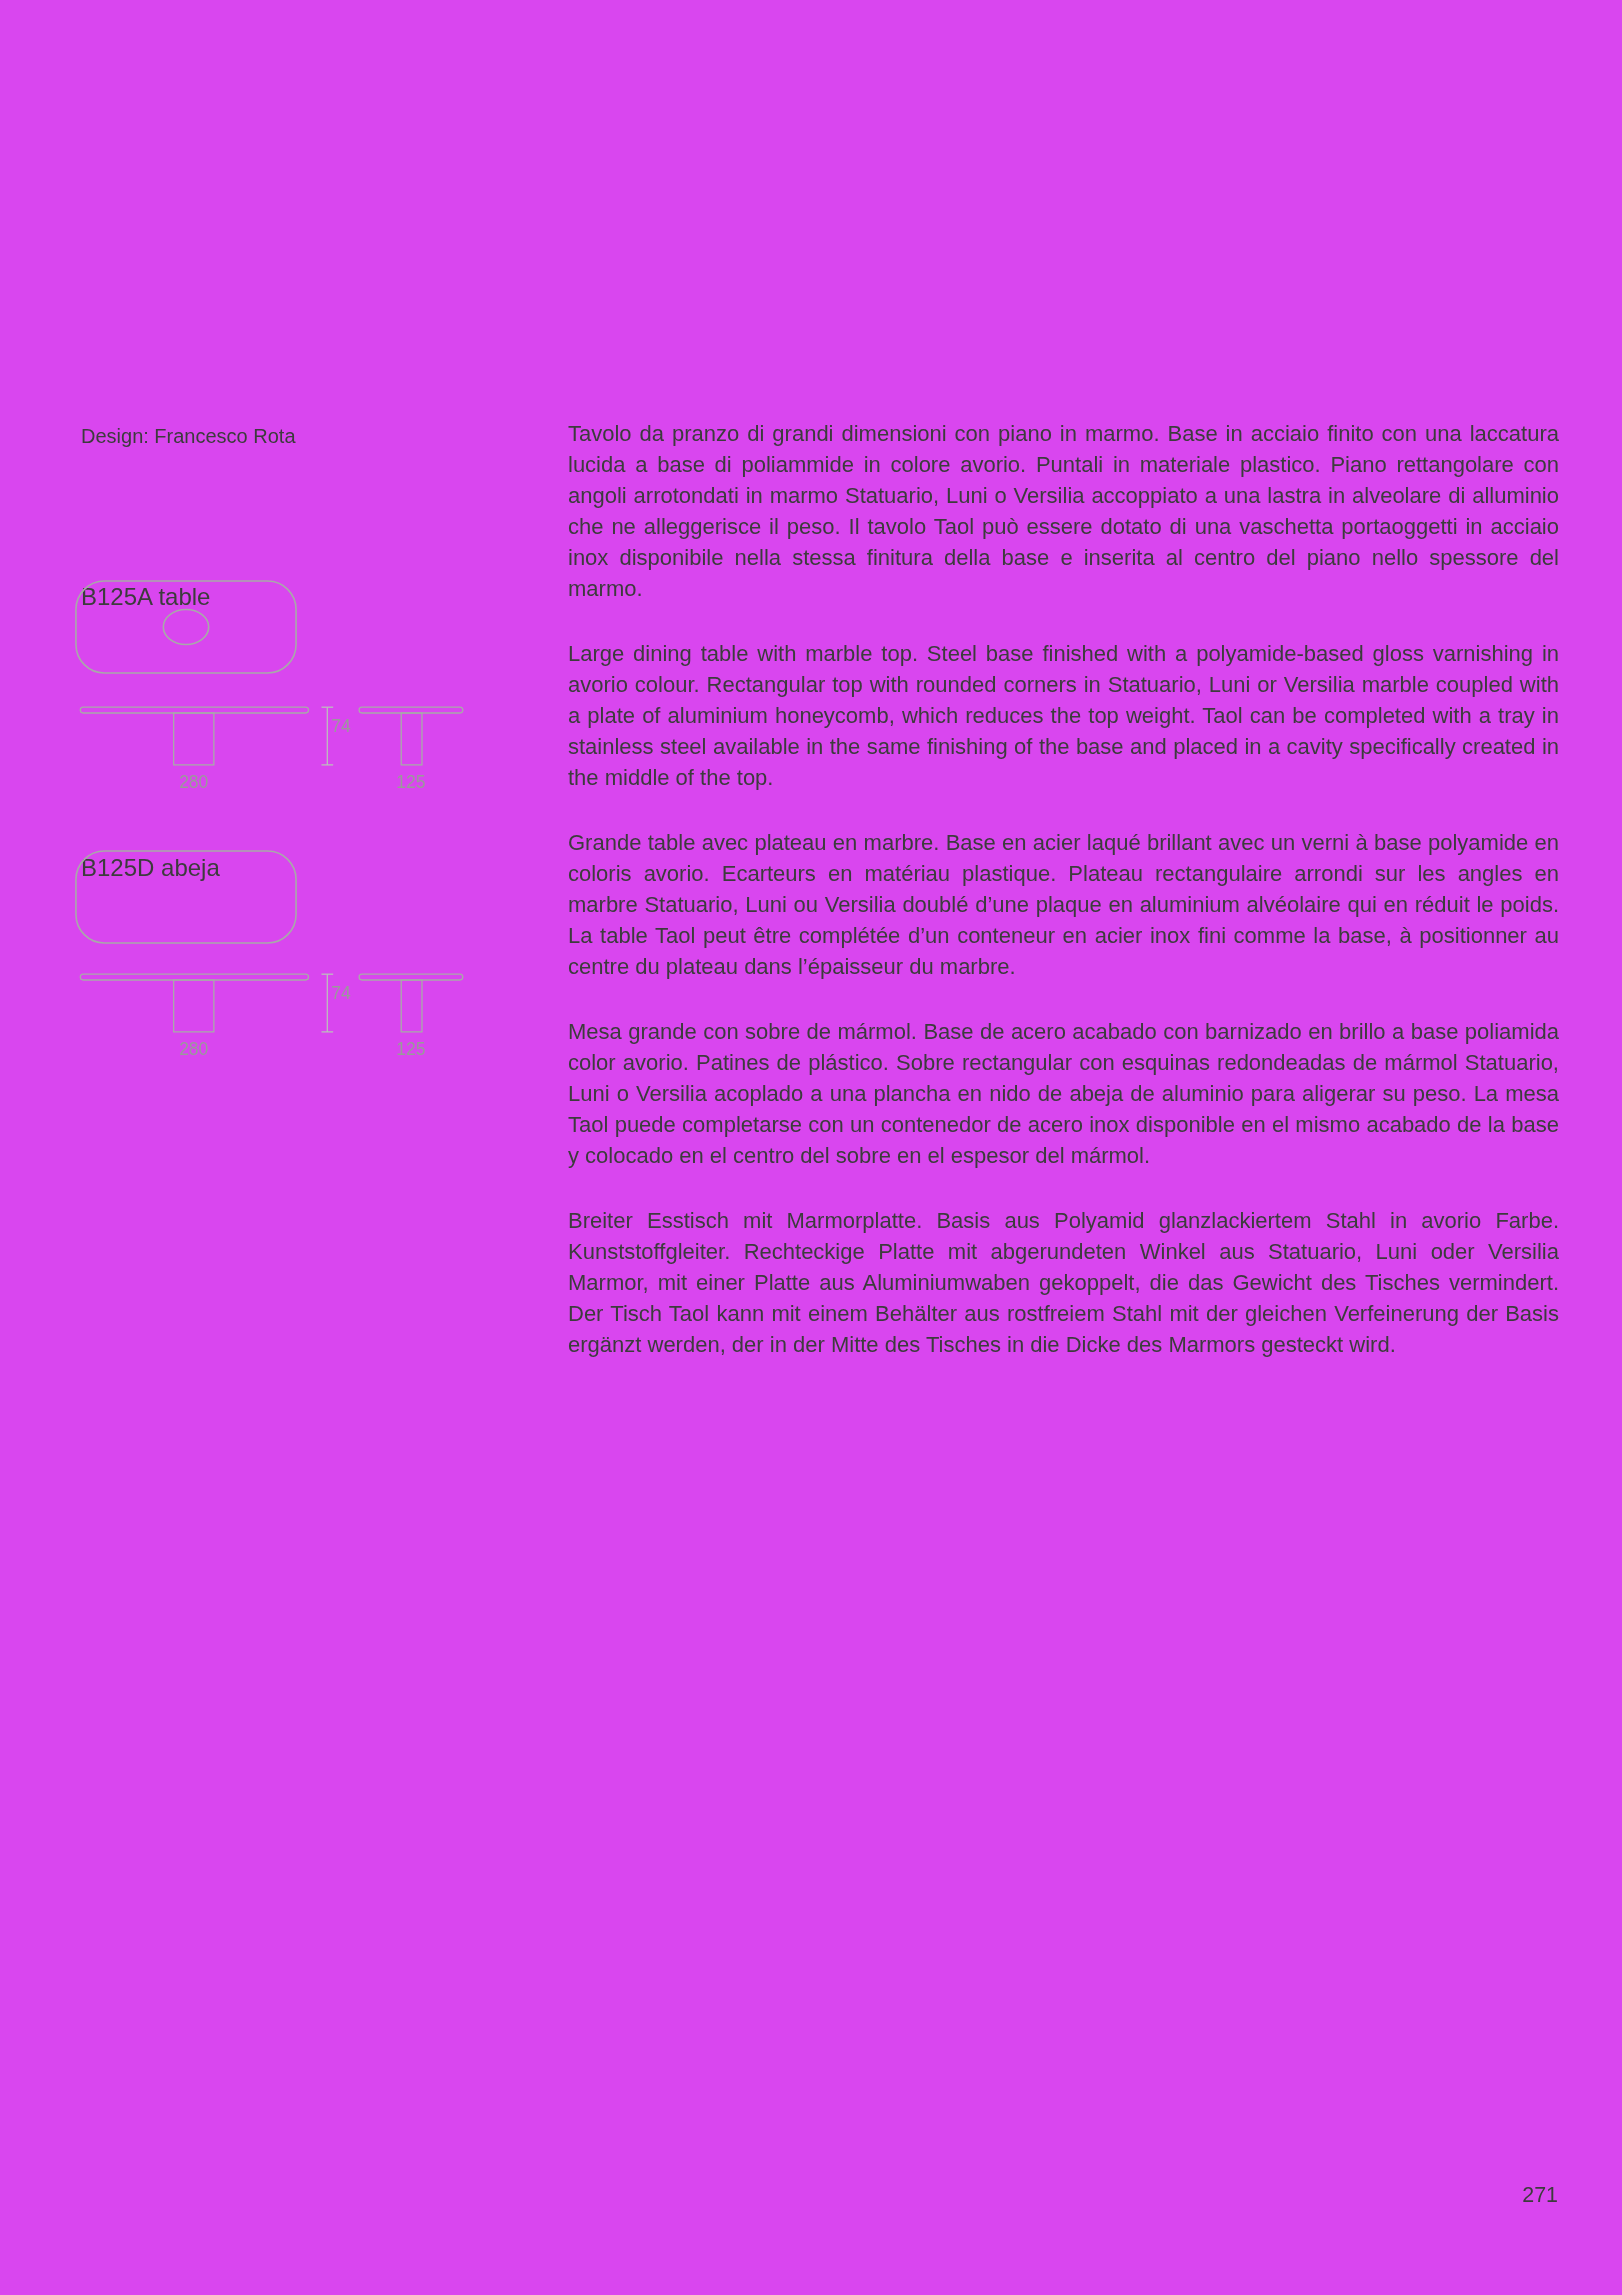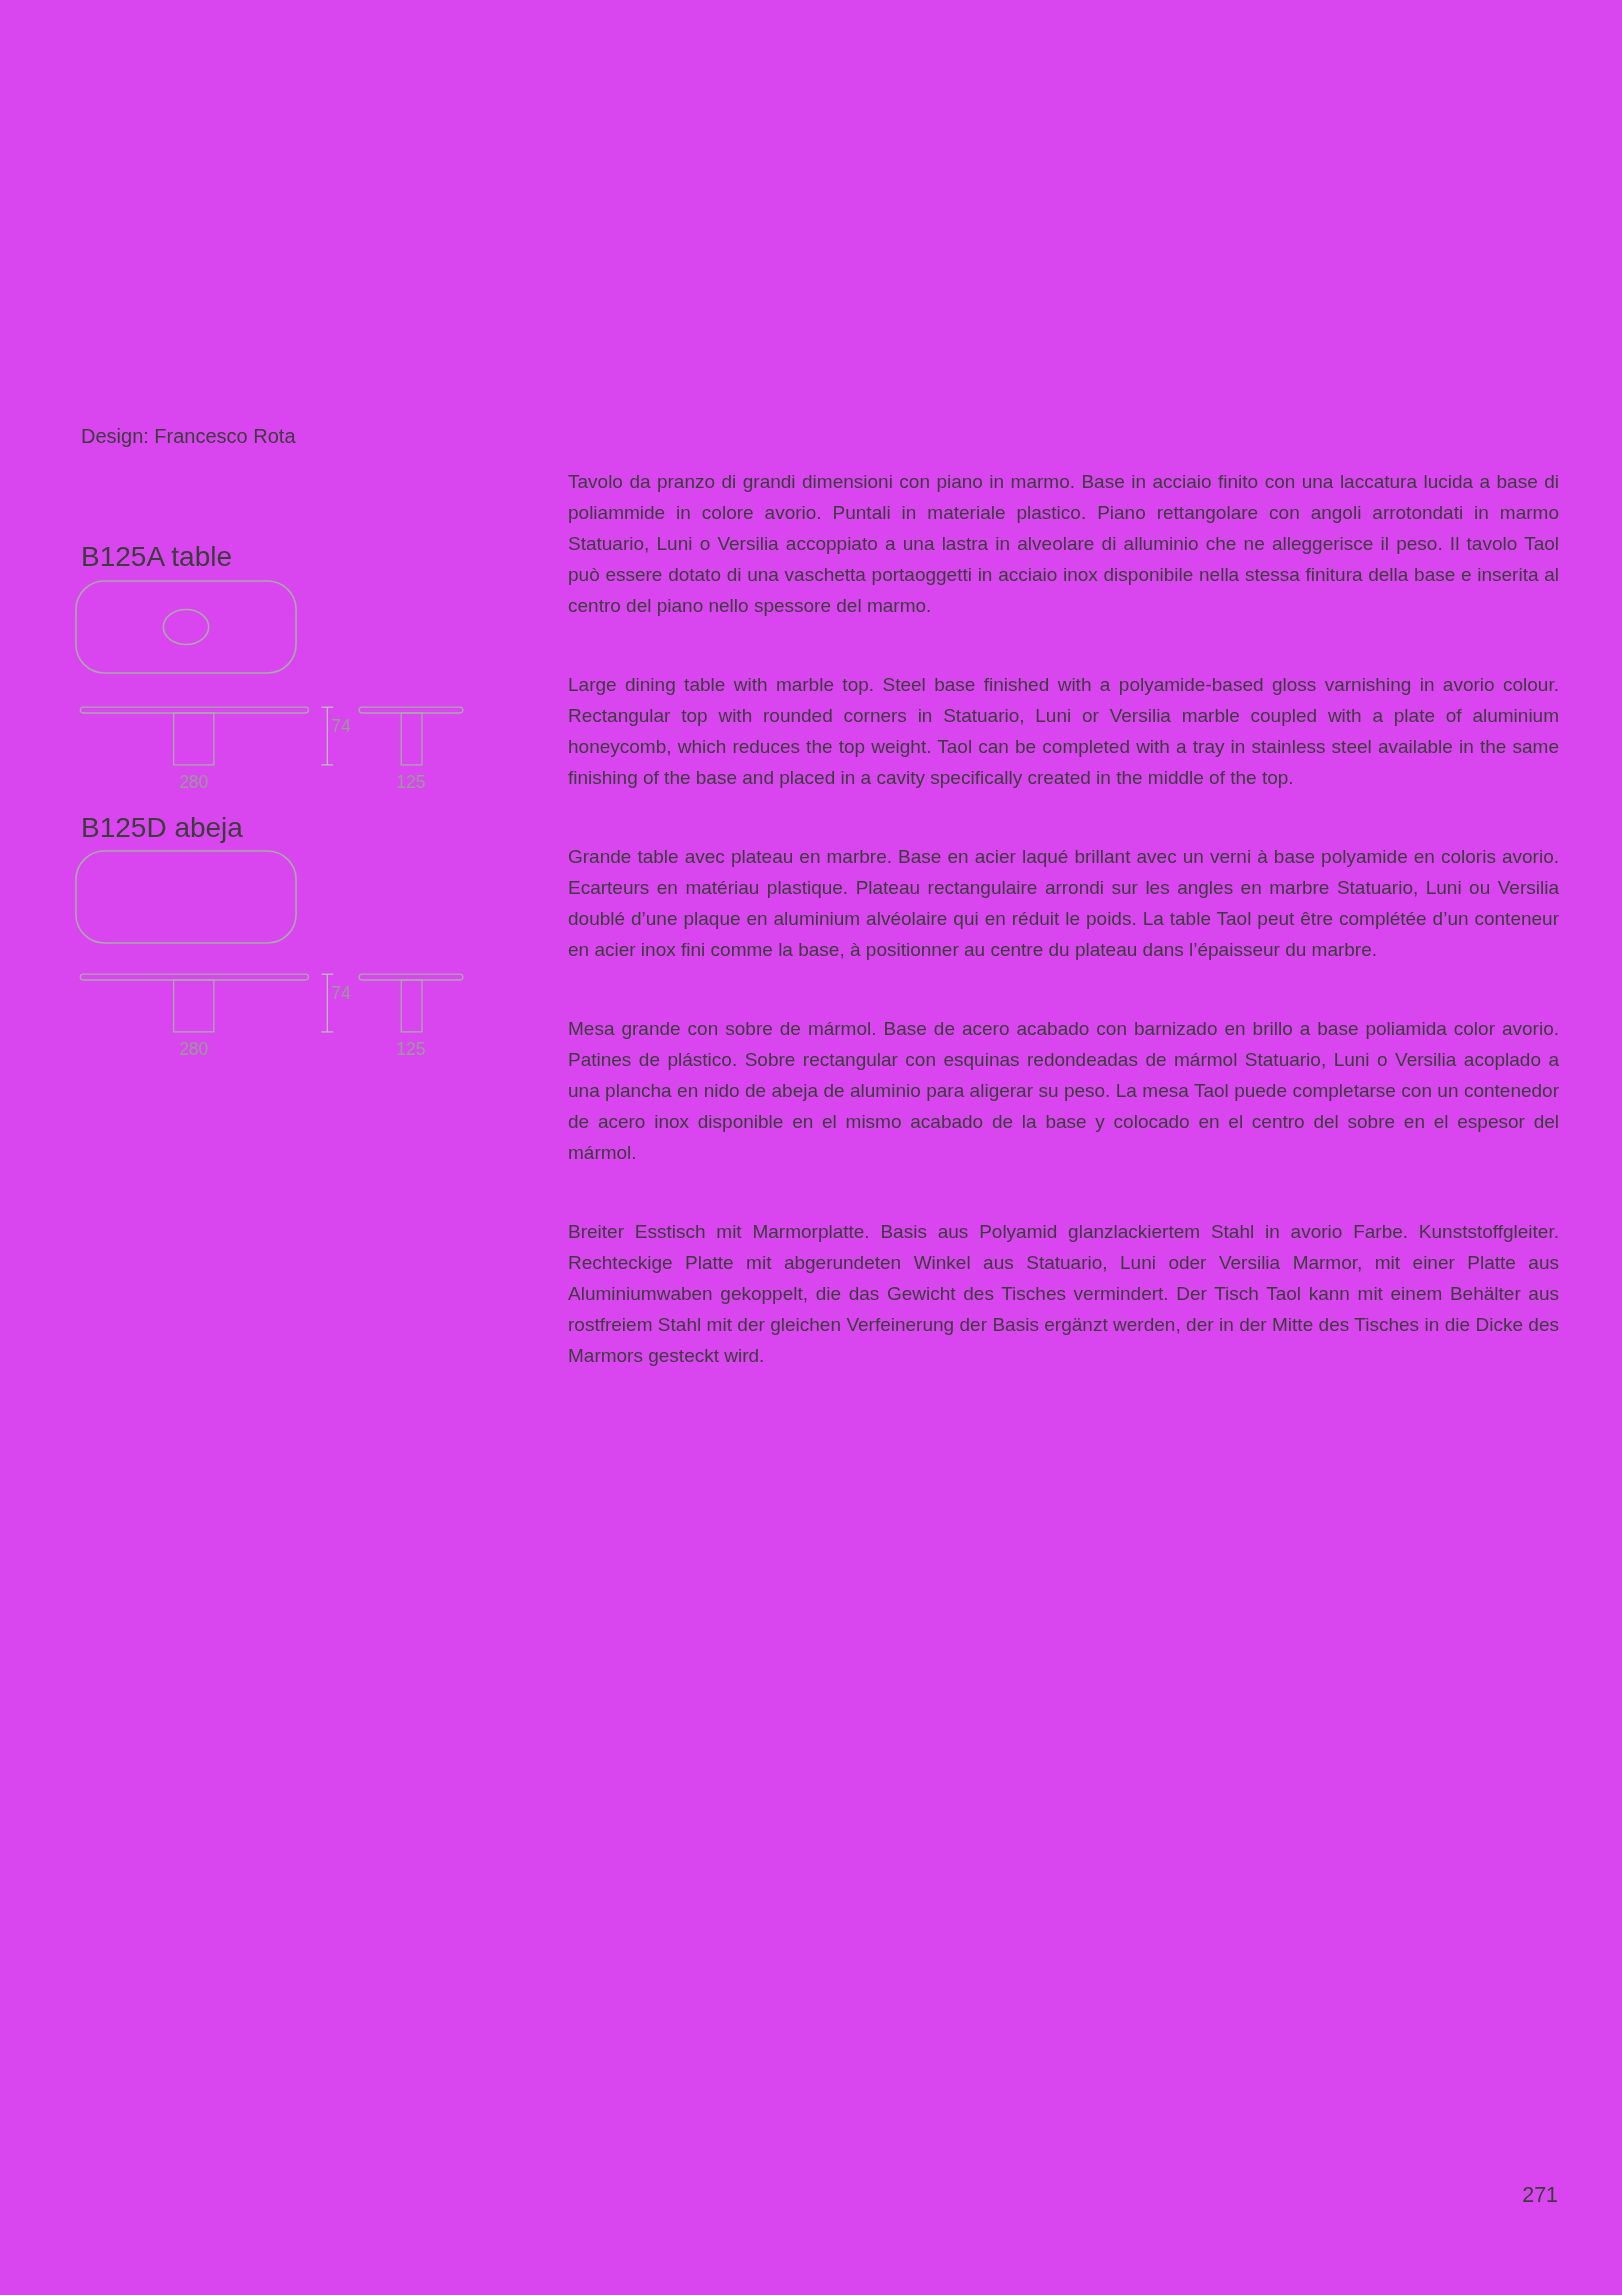--- a/index.html
+++ b/index.html
@@ -20,46 +20,46 @@
     left: 81px;
     top: 423px;
     font-size: 20px;
     line-height: 26px;
     color: #3c3c3c;
   }
 
   .product-label {
     position: absolute;
     left: 81px;
-    font-size: 28px;
+    font-size: 24px;
     line-height: 26px;
     color: #3c3c3c;
+    margin-top: 40px;
   }
   .product-label.first  { top: 544px; }
   .product-label.second { top: 815px; }
 
   .drawing { position: absolute; }
   .topview-1  { left: 74px; top: 579px;  }
   .front-1    { left: 79px; top: 705px; }
   .topview-2  { left: 74px; top: 849px; }
   .front-2    { left: 79px; top: 972px; }
 
   .description-column {
     position: absolute;
     left: 568px;
     top: 418px;
     width: 991px;
   }
   .description-column p {
-    font-size: 19px;
+    font-size: 22px;
     line-height: 31px;
     text-align: justify;
     color: #3c3c3c;
     margin-bottom: 34px;
-    margin-top: 48px;
   }
 
   .page-number {
     position: absolute;
     top: 2183px;
     right: 64px;
     font-size: 21.4px;
     color: #3c3c3c;
   }
 

